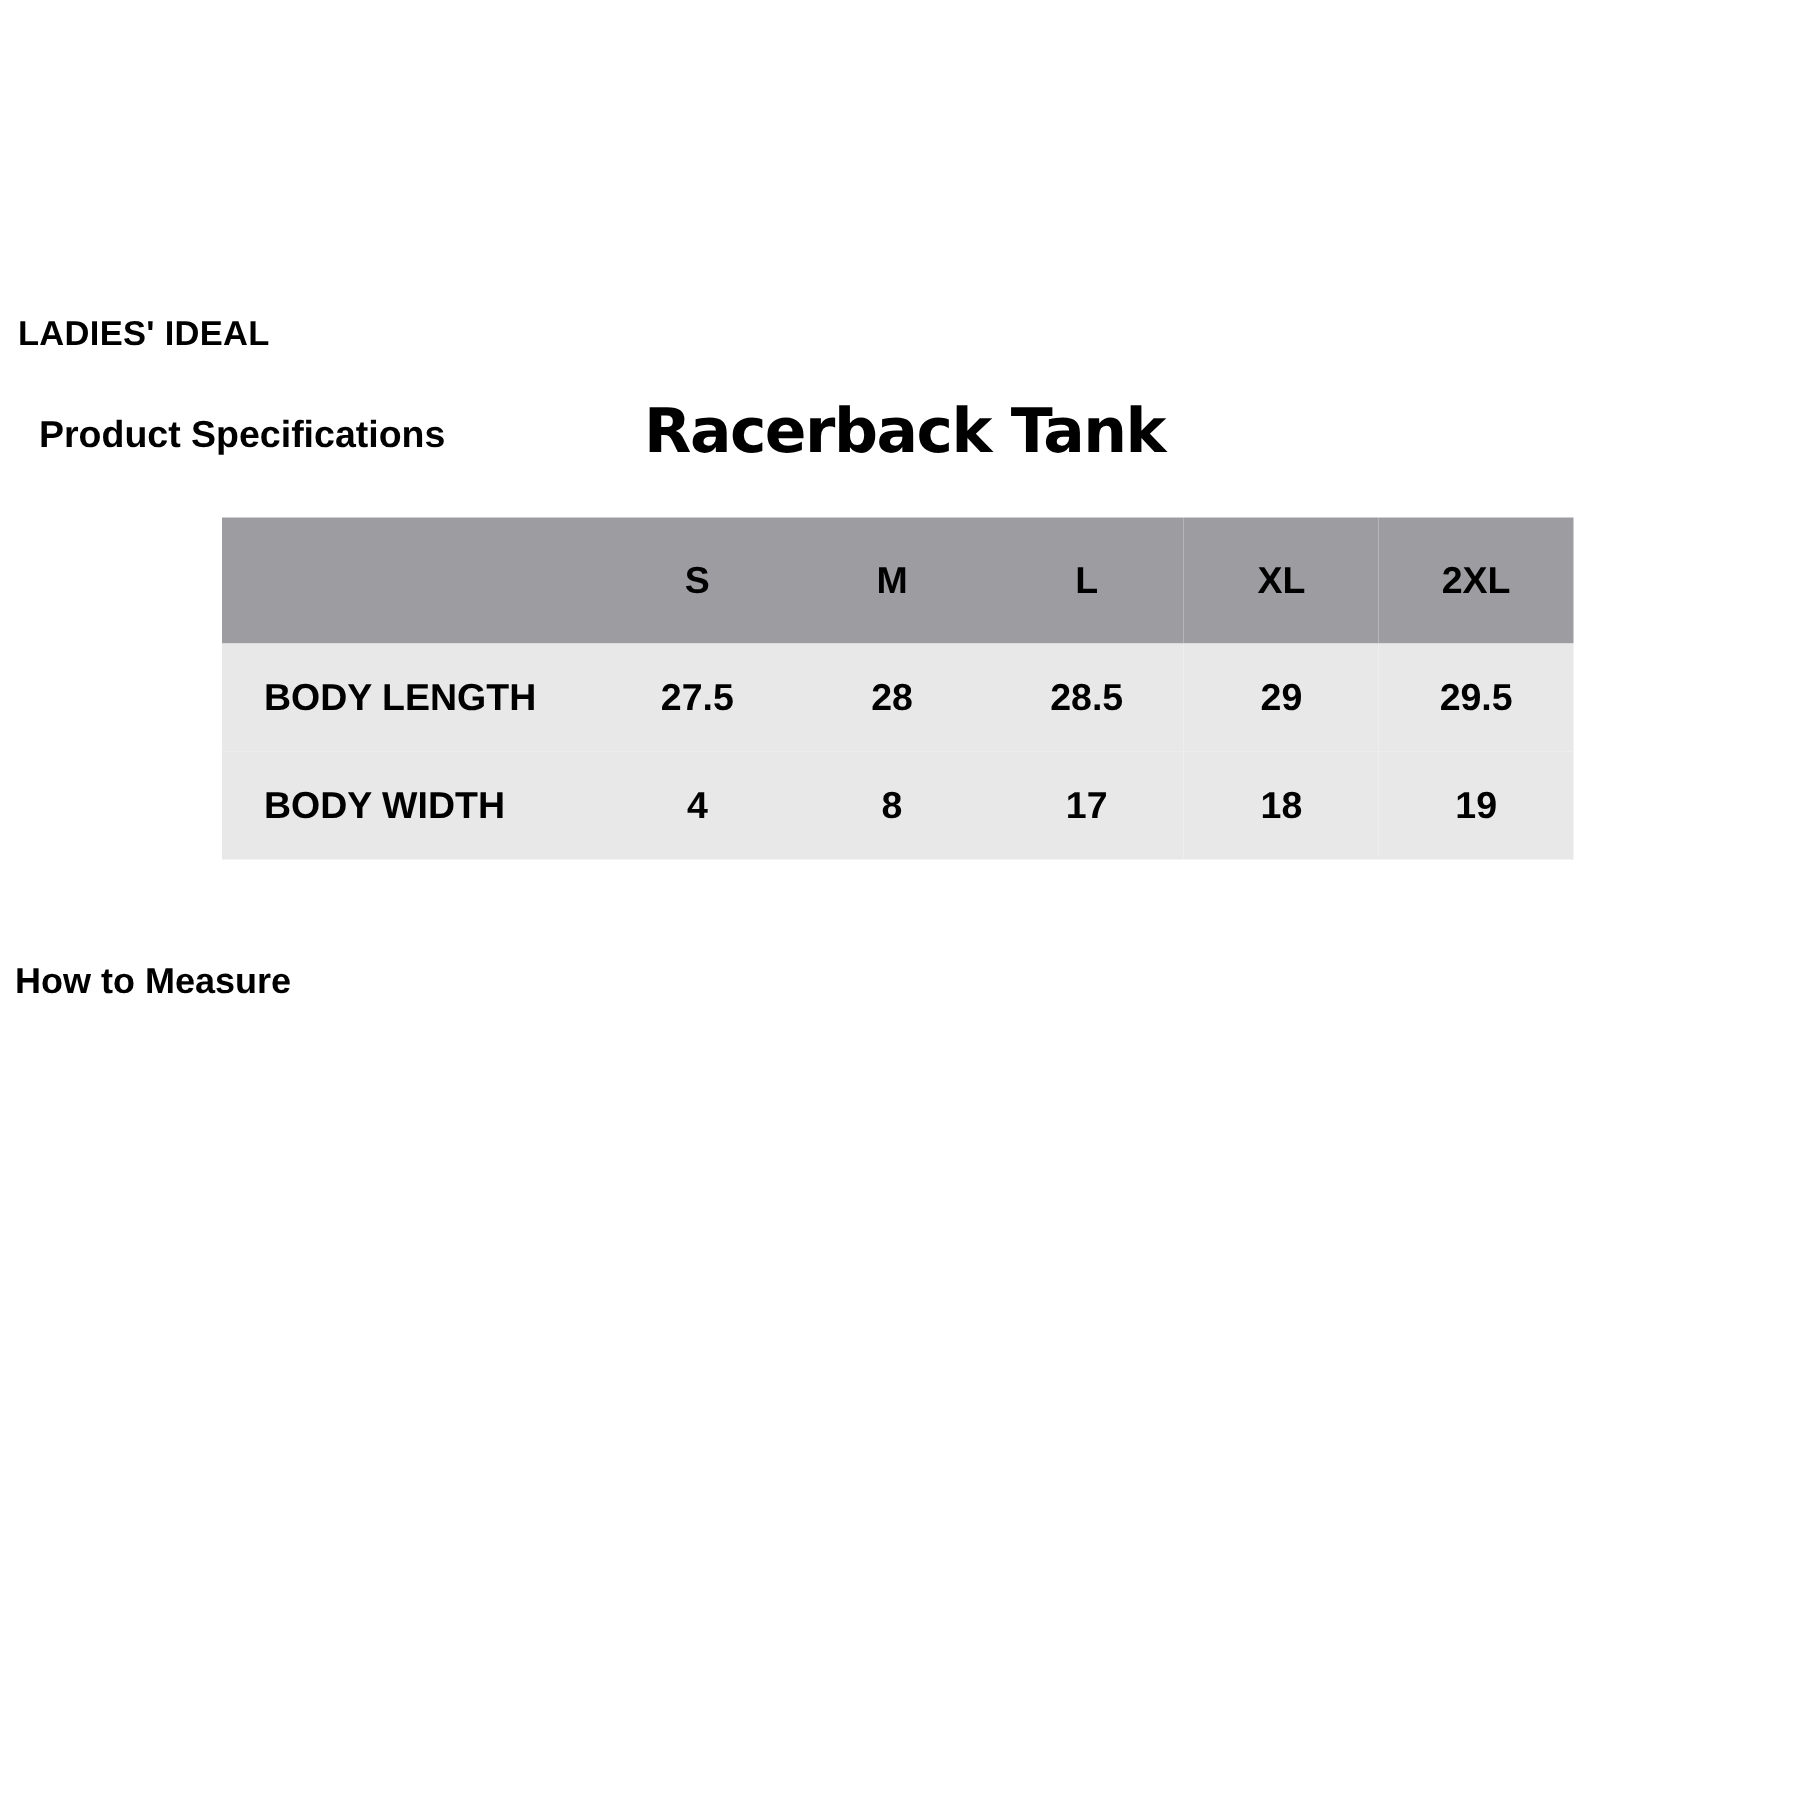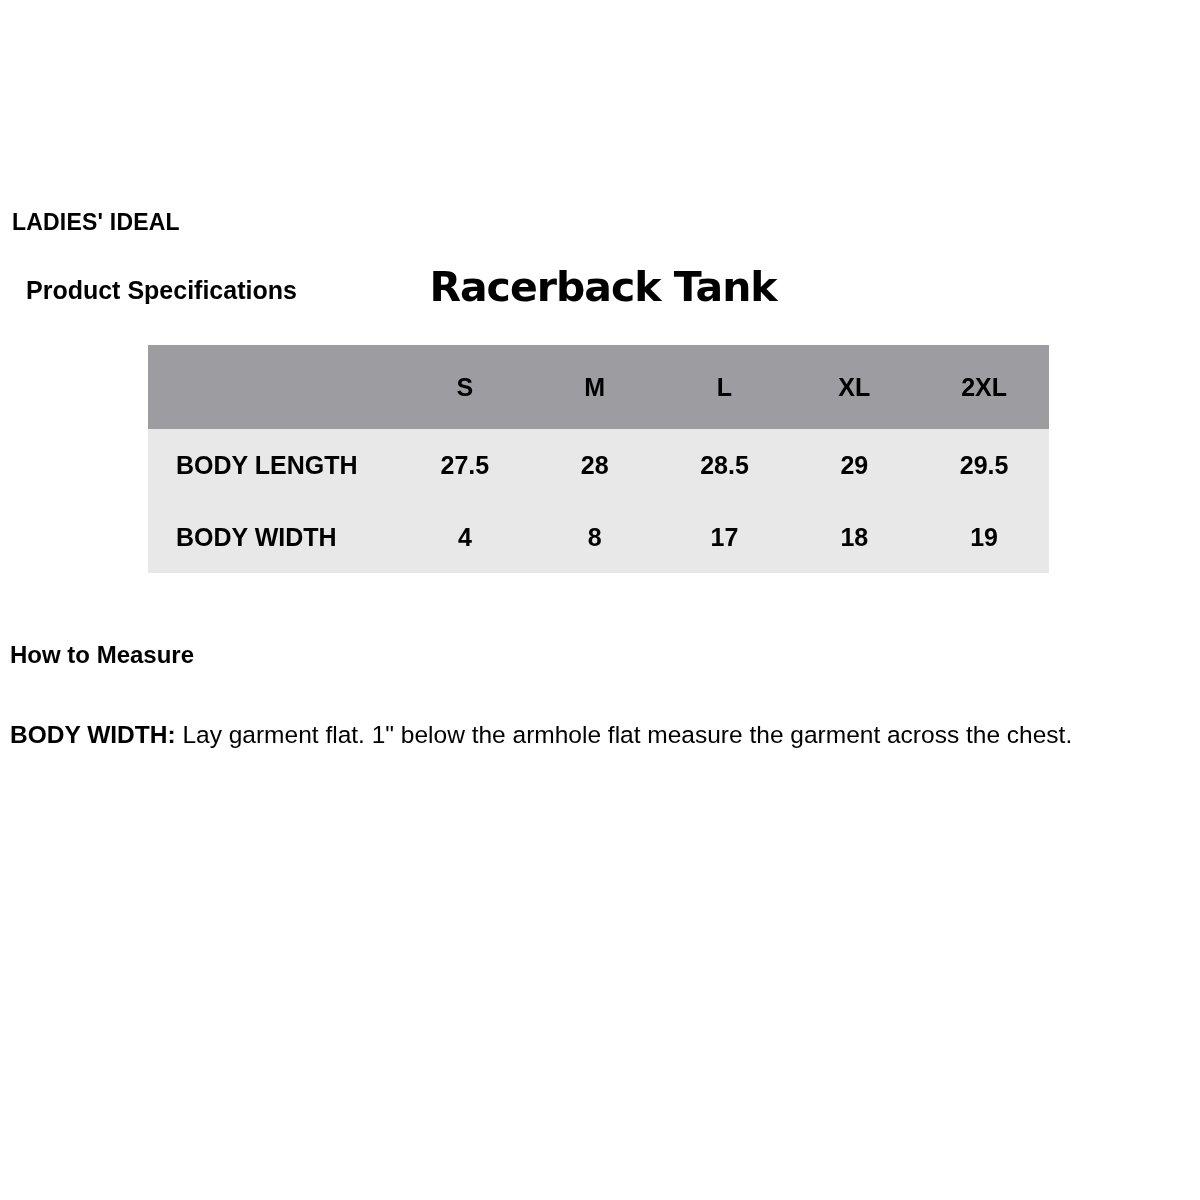--- a/index.html
+++ b/index.html
@@ -139,19 +139,15 @@
         <td>17</td>
         <td>18</td>
         <td>19</td>
       </tr>
     </tbody>
   </table>
 
   <div class="howto-heading">How to Measure</div>
 
   <div class="instructions">
-    <p>
-      <b>BODY WIDTH:</b>
-      <span>Lay garment flat. 1" below the armhole flat measure the garment across the chest.</span>
-    </p>
   </div>
 
 </div>
 
 </body></html>

